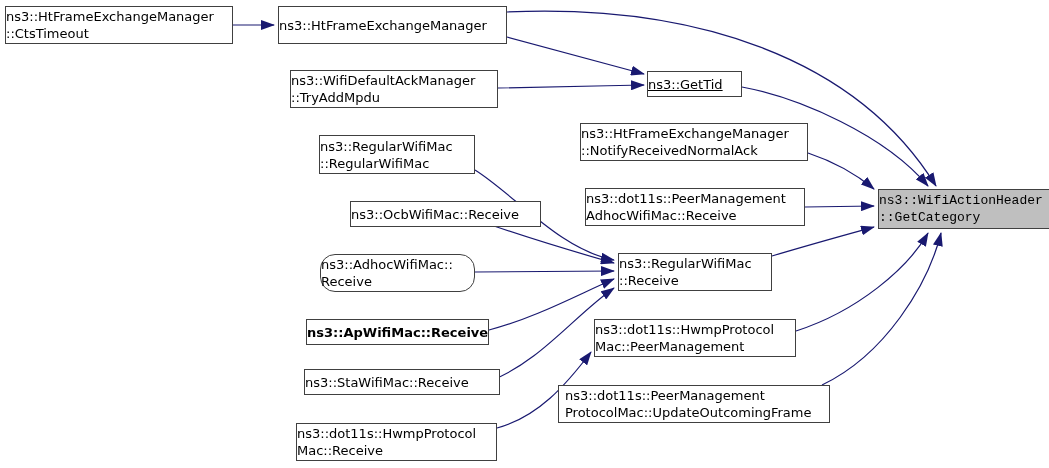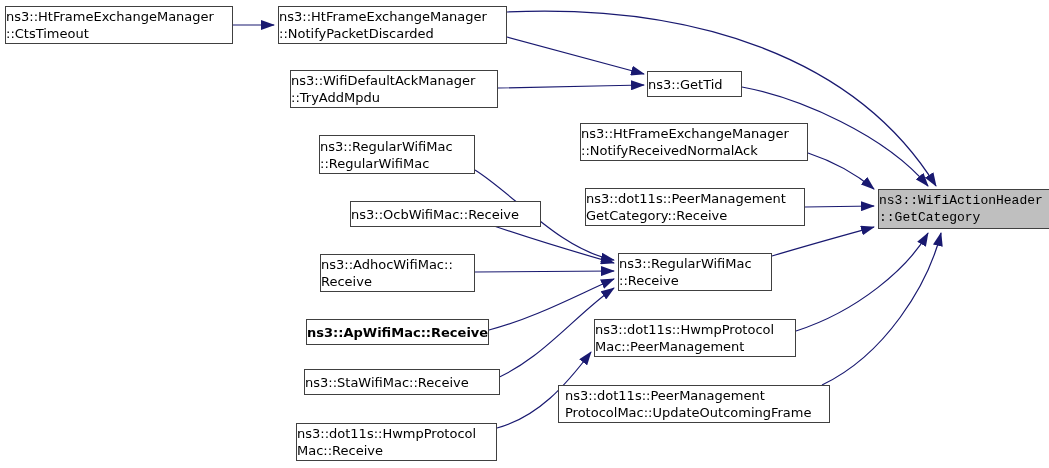--- a/index.html
+++ b/index.html
@@ -82,45 +82,44 @@
       <path d="M 796 331 C 858 311, 908 268, 928 233" class="edge" marker-end="url(#arrow)"></path>
       <path d="M 822 385 C 885 355, 928 285, 941 233" class="edge" marker-end="url(#arrow)"></path>
     </svg>
   <div id="node-layer">
       <div class="node" style="left: 5px; top: 6px; width: 228px; height: 38px;">
         <div class="line">ns3::HtFrameExchangeManager</div>
         <div class="line">::CtsTimeout</div>
       </div>
       <div class="node" style="left: 278px; top: 6px; width: 229px; height: 38px;">
         <div class="line">ns3::HtFrameExchangeManager</div>
-        <div class="line">::NotifyPacketDiscarded</div>
       </div>
       <div class="node" style="left: 290px; top: 70px; width: 208px; height: 38px;">
         <div class="line">ns3::WifiDefaultAckManager</div>
         <div class="line">::TryAddMpdu</div>
       </div>
-      <div class="node" style="left: 647px; top: 71px; width: 95px; height: 26px;">
+      <div class="node" style="left: 647px; top: 71px; width: 95px; height: 26px; text-decoration: underline;">
         <div class="line">ns3::GetTid</div>
       </div>
       <div class="node" style="left: 580px; top: 123px; width: 228px; height: 38px;">
         <div class="line">ns3::HtFrameExchangeManager</div>
         <div class="line">::NotifyReceivedNormalAck</div>
       </div>
       <div class="node" style="left: 585px; top: 188px; width: 220px; height: 38px;">
         <div class="line">ns3::dot11s::PeerManagement</div>
-        <div class="line">GetCategory::Receive</div>
+        <div class="line">AdhocWifiMac::Receive</div>
       </div>
       <div class="node" style="left: 319px; top: 135px; width: 156px; height: 39px;">
         <div class="line">ns3::RegularWifiMac</div>
         <div class="line">::RegularWifiMac</div>
       </div>
       <div class="node" style="left: 302px; top: 201px; width: 191px; height: 26px; margin-left: 48px;">
         <div class="line">ns3::OcbWifiMac::Receive</div>
       </div>
-      <div class="node" style="left: 320px; top: 254px; width: 155px; height: 38px;">
+      <div class="node" style="left: 320px; top: 254px; width: 155px; height: 38px; border-radius: 15px;">
         <div class="line">ns3::AdhocWifiMac::</div>
         <div class="line">Receive</div>
       </div>
       <div class="node" style="left: 618px; top: 253px; width: 154px; height: 38px;">
         <div class="line">ns3::RegularWifiMac</div>
         <div class="line">::Receive</div>
       </div>
       <div class="node" style="left: 306px; top: 319px; width: 183px; height: 26px; font-weight: bold;">
         <div class="line">ns3::ApWifiMac::Receive</div>
       </div>

